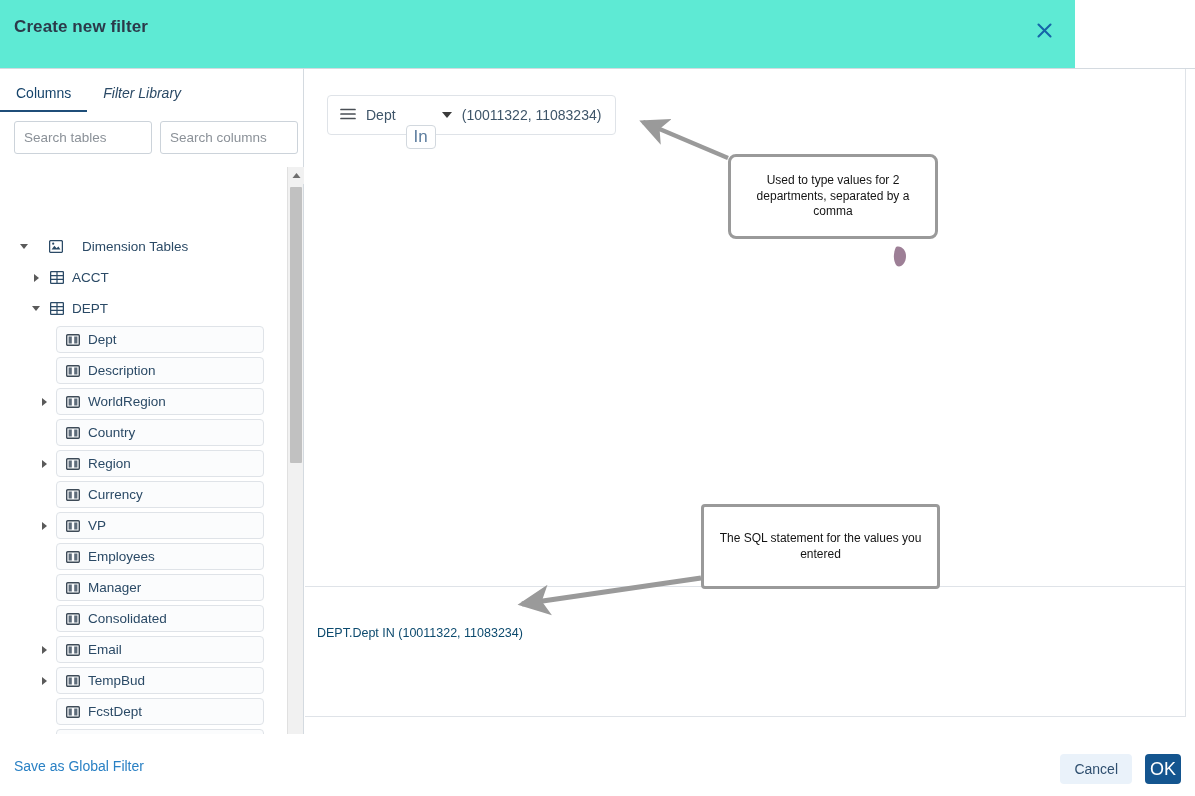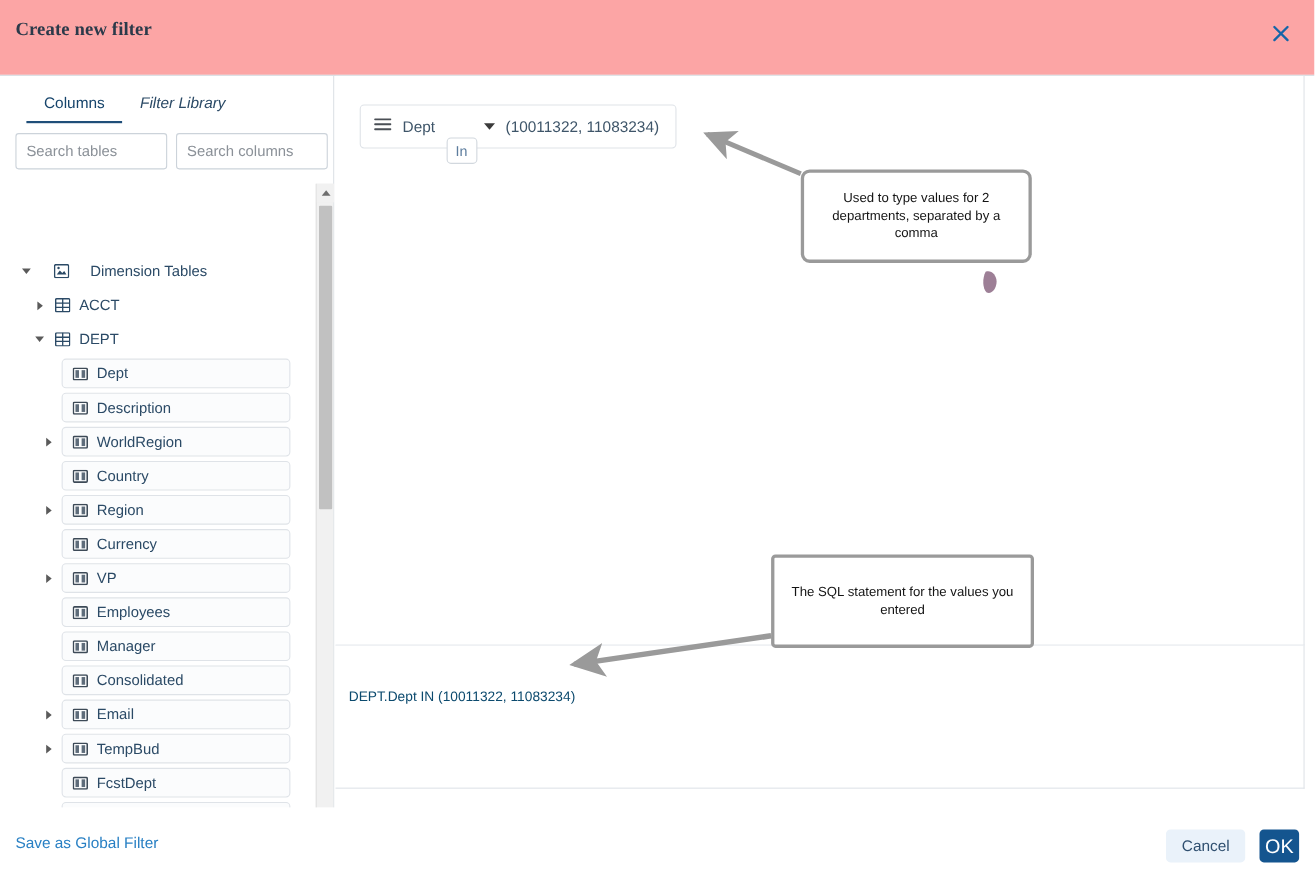--- a/index.html
+++ b/index.html
@@ -6,23 +6,22 @@
   html, body {
     width: 1195px; height: 796px;
     background: #ffffff;
     font-family: "Liberation Sans", sans-serif;
     overflow: hidden;
   }
   #app { position: relative; width: 1195px; height: 796px; background: #fff; }
 
   
   .dlg-header {
-    position: absolute; left: 0; top: 0; width: 1195px; height: 68px;
-    background: #fca5a5;
-    font-family: Liberation Serif, serif;
+    position: absolute; left: 0; top: 0; width: 1075px; height: 68px;
+    background: #5eead4;
   }
   .dlg-title {
     position: absolute; left: 14px; top: 17px;
     font-size: 17px; font-weight: bold; color: #2b3a4a;
     letter-spacing: .1px;
   }
   .close-btn {
     position: absolute; right: 18px; top: 17px;
     width: 26px; height: 26px;
     display: flex; align-items: center; justify-content: center;
@@ -36,21 +35,21 @@
     border-top: 1px solid #d4dae0;
   }
 
   
   .left-panel {
     position: absolute; left: 0; top: 0; width: 304px; height: 666px;
     border-right: 1px solid #d4dae0;
     background: #fff;
   }
   .tabs {
-    position: absolute; left: 24px; top: 10px;
+    position: absolute; left: 0; top: 10px;
     display: flex; gap: 0;
   }
   .tab {
     font-size: 14px; color: #1f4e79; padding: 6px 16px 9px 16px;
     cursor: pointer; white-space: nowrap;
   }
   .tab.active {
     color: #16446b; border-bottom: 2px solid #1f4e79;
   }
   .tab:not(.active) { color: #2b4a66; font-style: italic; }
@@ -164,21 +163,21 @@
     display: flex; align-items: center; gap: 10px; padding: 0 14px 0 12px;
     cursor: pointer;
   }
   .pill-field {
     font-size: 14px; color: #3e5569;
   }
   .op-box {
     border: 1px solid #d2d8de; border-radius: 4px;
     height: 24px; min-width: 28px; padding: 0 7px;
     display: flex; align-items: center; justify-content: center;
-    font-size: 13px; color: #5d7d9e; background: #fff; margin-top: 44px;
+    font-size: 17px; color: #5d7d9e; background: #fff; margin-top: 44px;
   }
   .op-caret {
     width: 0; height: 0;
     border-top: 6px solid #3b3b3b;
     border-left: 5px solid transparent;
     border-right: 5px solid transparent;
     margin-left: -4px; cursor: pointer;
   }
   .pill-values {
     font-size: 14px; color: #3e5569; white-space: nowrap;

